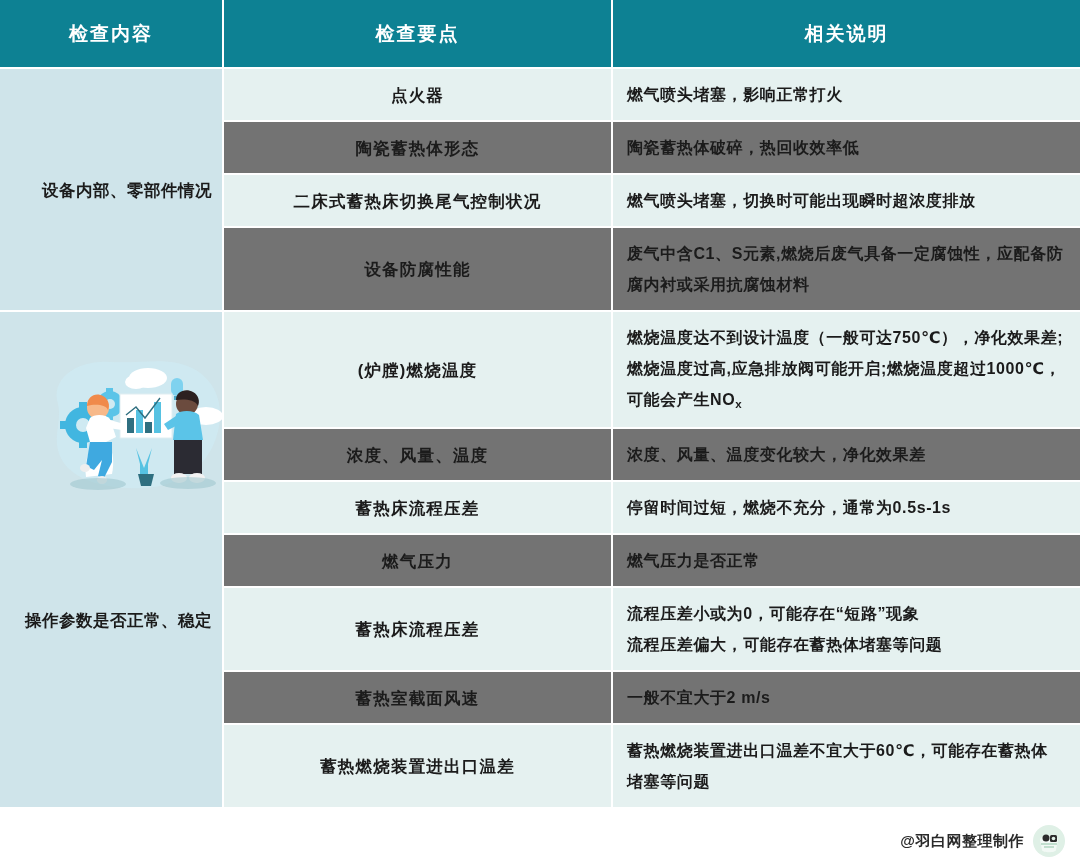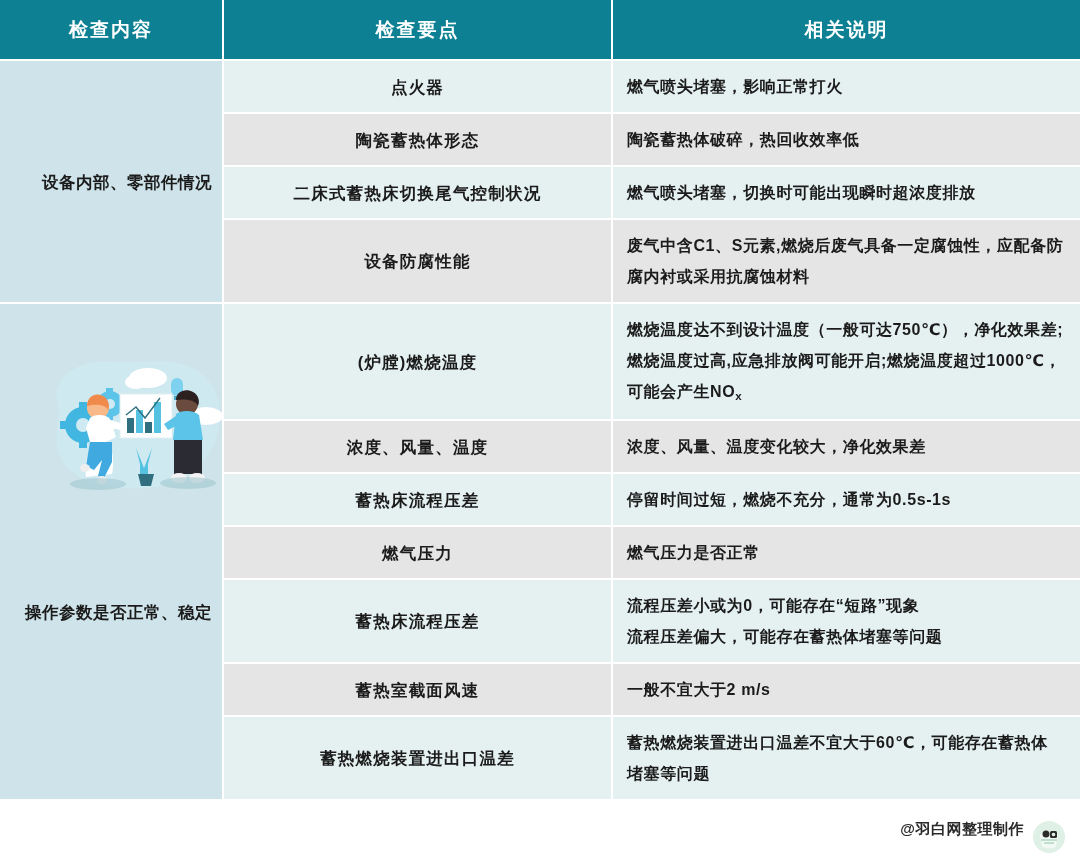--- a/index.html
+++ b/index.html
@@ -30,21 +30,21 @@
   col.c2 { width: 389px; }
   col.c3 { width: 468px; }
 
   
   thead th {
     background: #0d8193;
     color: #ffffff;
     font-size: 19px;
     font-weight: bold;
     letter-spacing: 2px;
-    height: 60px;
+    height: 68px;
     text-align: center;
     vertical-align: middle;
     border-right: 2px solid #ffffff;
     border-bottom: 2px solid #ffffff;
   }
   thead th:last-child { border-right: none; }
 
   
   tbody td {
     vertical-align: middle;
@@ -76,21 +76,21 @@
   }
   td.note {
     font-size: 16px;
     letter-spacing: 0.6px;
     text-align: left;
     padding: 10px 16px 10px 14px;
     line-height: 31px;
   }
 
   tr.tint td.point, tr.tint td.note { background: #e5f1f0; margin-left: 16px; }
-  tr.plain td.point, tr.plain td.note { background: #e5e5e5; }
+  tr.plain td.point, tr.plain td.note { background: #737373; }
 
   
   td.cat.cat-lower { vertical-align: middle; padding-top: 120px; }
 
   
   .illus {
     position: absolute;
     left: 40px;
     top: 352px;
     width: 195px;
@@ -101,20 +101,21 @@
 
   
   .footer {
     position: absolute;
     left: 0; right: 0;
     bottom: 0;
     height: 42px;
     background: #ffffff;
     z-index: 5;
     display: flex;
+    align-items: center;
     justify-content: flex-end;
     padding-right: 14px;
   }
   .footer .credit {
     font-size: 15px;
     font-weight: bold;
     color: #2a2a2a;
     letter-spacing: 0.5px;
     margin-right: 8px;
   }

